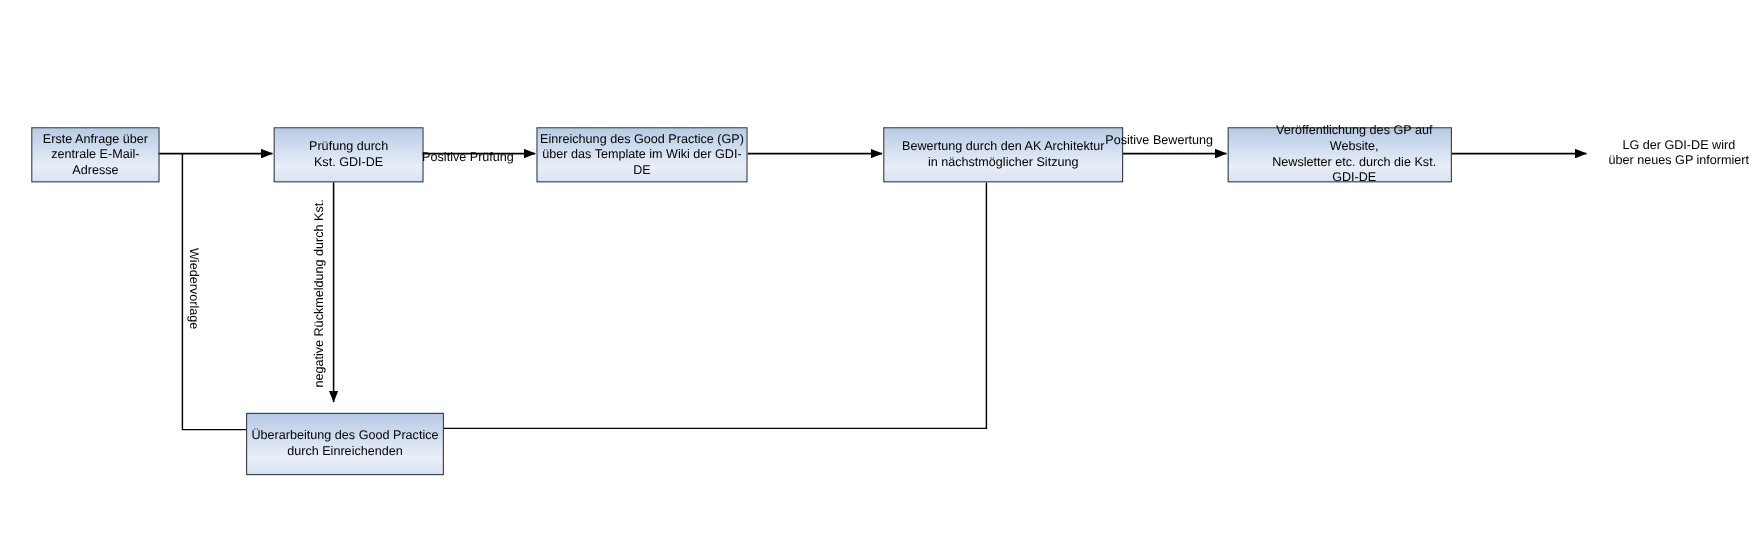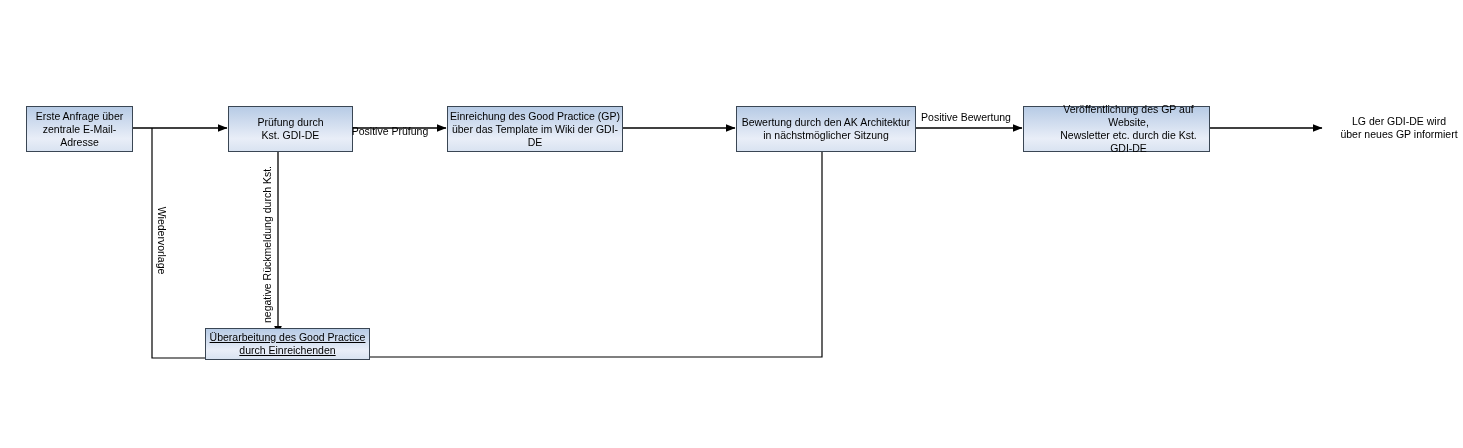--- a/index.html
+++ b/index.html
@@ -38,23 +38,23 @@
   .end-label{
     position:absolute;
     font-size:10.5px;line-height:13px;
     text-align:center;
     white-space:pre-line;
   }
   
   .node-erste-anfrage{left:6px;top:106px;width:107px;height:46px;margin-left:20px;}
   .node-pruefung{left:228px;top:106px;width:125px;height:46px;}
   .node-einreichung{left:447px;top:106px;width:176px;height:46px;}
-  .node-bewertung{left:736px;top:106px;width:180px;height:46px;}
+  .node-bewertung{left:736px;top:106px;width:200px;height:46px;}
   .node-veroeffentlichung{left:1023px;top:106px;width:187px;height:46px;padding-left:25px;}
-  .node-ueberarbeitung{left:205px;top:328px;width:165px;height:32px;text-decoration:underline;}
+  .node-ueberarbeitung{left:205px;top:344px;width:165px;height:52px;}
   
   .label-positive-pruefung{left:340px;top:125px;width:100px;}
   .label-positive-bewertung{left:916px;top:111px;width:100px;}
   .label-negatives-ergebnis{left:448px;top:334px;width:290px;}
   .label-wiedervorlage{left:119px;top:234px;width:84px;height:13px;}
   .label-negative-rueckmeldung{left:177px;top:238px;width:180px;height:13px;}
   .label-lg-informiert{left:1328px;top:115px;width:142px;}
 </style>
 </head>
 <body>

